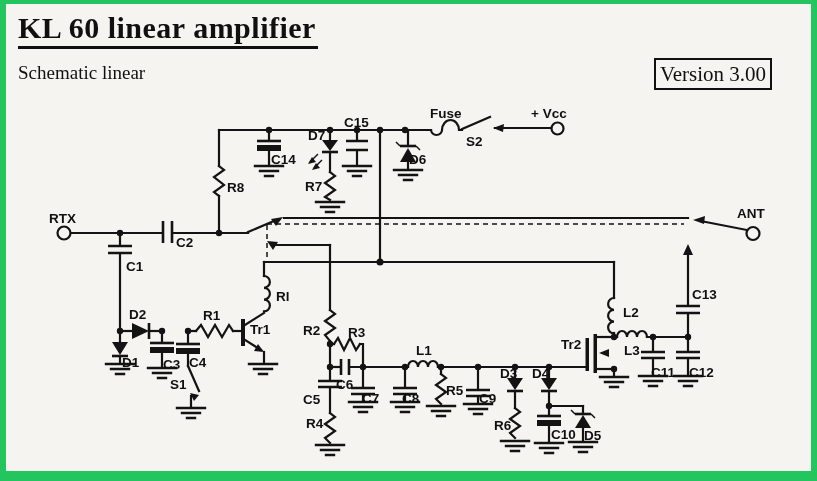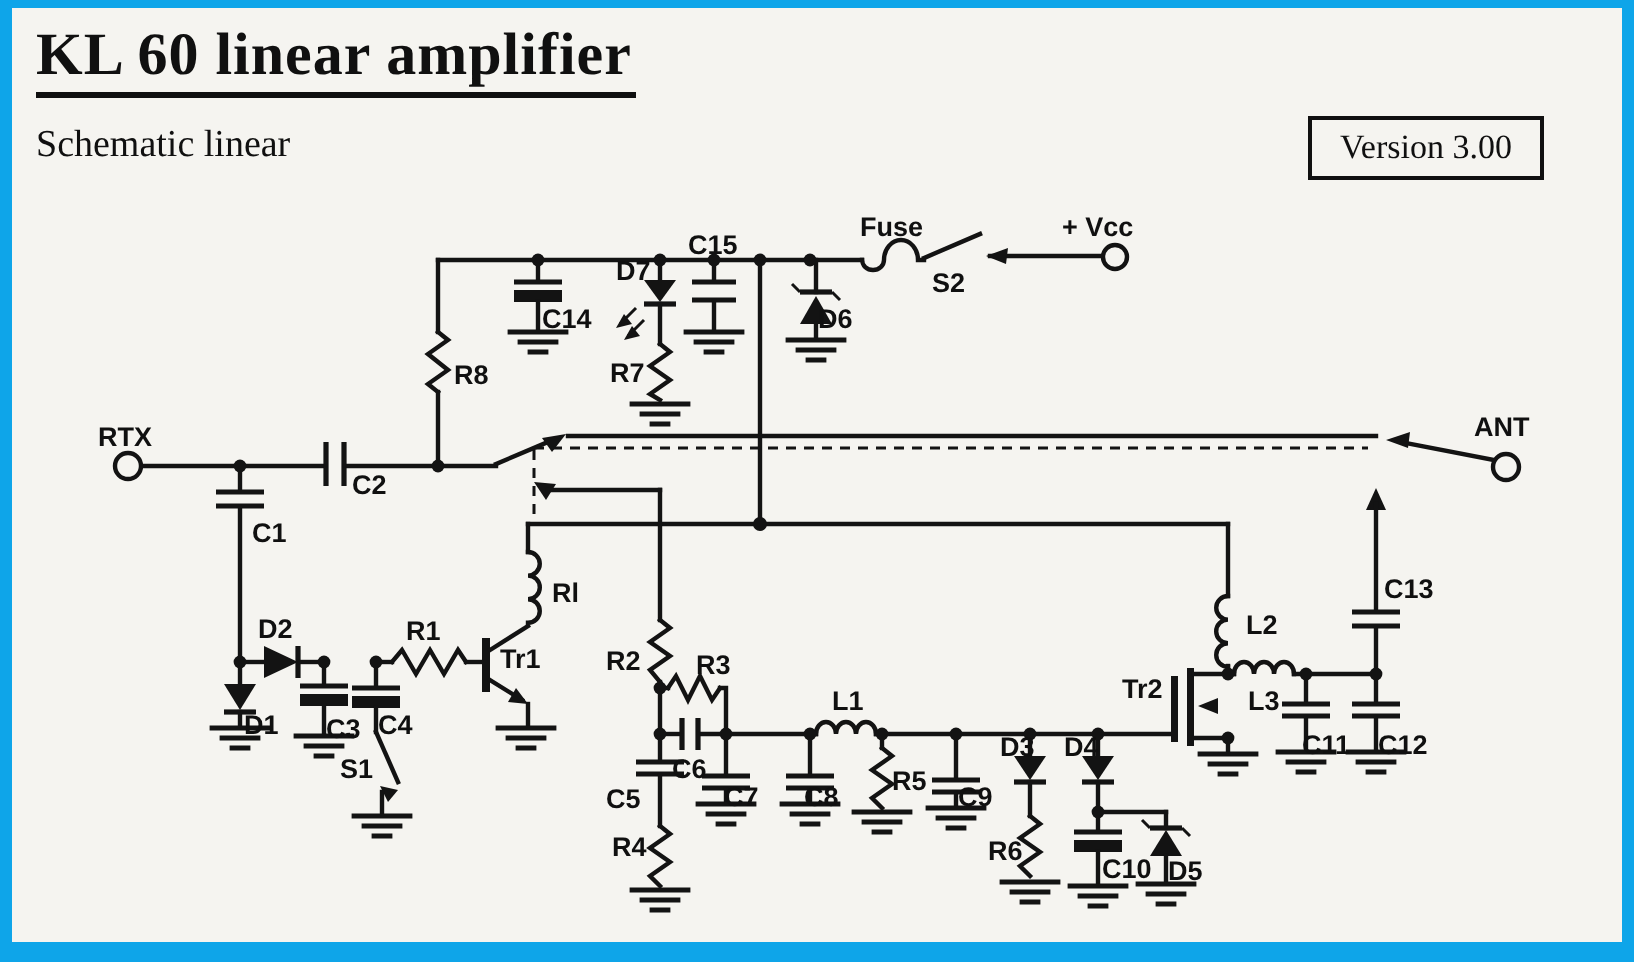--- a/index.html
+++ b/index.html
@@ -1,26 +1,26 @@
 <!DOCTYPE html>
 <html><head>
 <meta charset="utf-8">
 <style>
   html,body{margin:0;padding:0;background:#222;}
-  #stage{position:relative;width:817px;height:481px;background:#0ea5e9;overflow:hidden;
+  #stage{position:relative;width:817px;height:481px;background:#22c55e;overflow:hidden;
          font-family:"Liberation Sans",sans-serif;}
   #paper{position:absolute;left:6px;top:4px;right:6px;bottom:10px;background:#f5f4f0;}
   #title{position:absolute;left:18px;top:11px;font-family:"Liberation Serif",serif;
          font-size:30px;font-weight:bold;color:#101010;border-bottom:3px solid #101010;
          padding:0 2px 1px 0;letter-spacing:0.5px;}
   #subtitle{position:absolute;left:18px;top:62px;font-family:"Liberation Serif",serif;
          font-size:19px;color:#101010;}
   #versionbox{position:absolute;left:654px;top:58px;width:114px;height:28px;
          border:2px solid #101010;display:flex;align-items:center;justify-content:center;
-         font-family:"Liberation Serif",serif;font-size:17px;color:#101010;background:#f5f4f0;text-align:right;}
+         font-family:"Liberation Serif",serif;font-size:21px;color:#101010;background:#f5f4f0;text-align:right;}
   svg{position:absolute;left:0;top:0;}
   .w{stroke:#131313;stroke-width:2.2;fill:none;stroke-linecap:square;}
   .thin{stroke:#131313;stroke-width:1.5;fill:none;}
   .dash{stroke:#131313;stroke-width:1.5;fill:none;stroke-dasharray:5 4;}
   .pl{stroke:#131313;stroke-width:2.6;fill:none;stroke-linecap:butt;}
   .fat{fill:#131313;stroke:none;}
   .lbl{font-family:"Liberation Sans",sans-serif;font-size:13.5px;font-weight:bold;fill:#101010;}
 </style>
 </head>
 <body>

